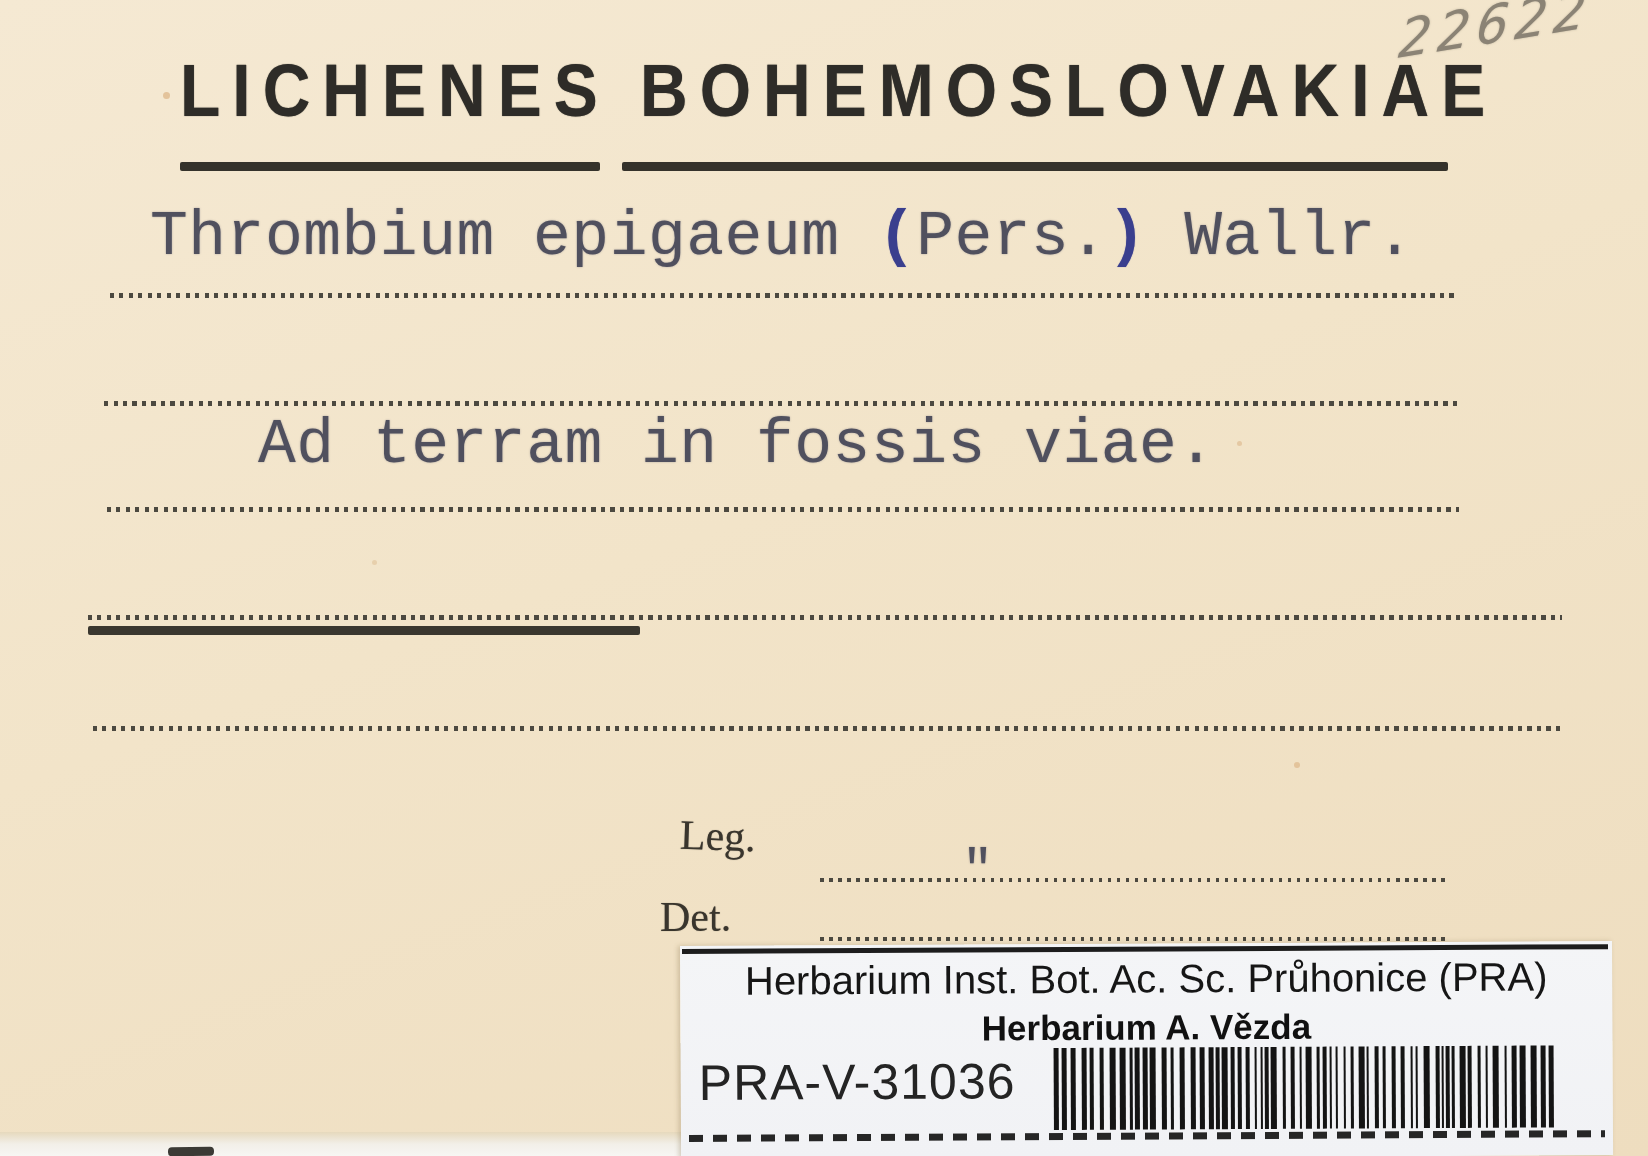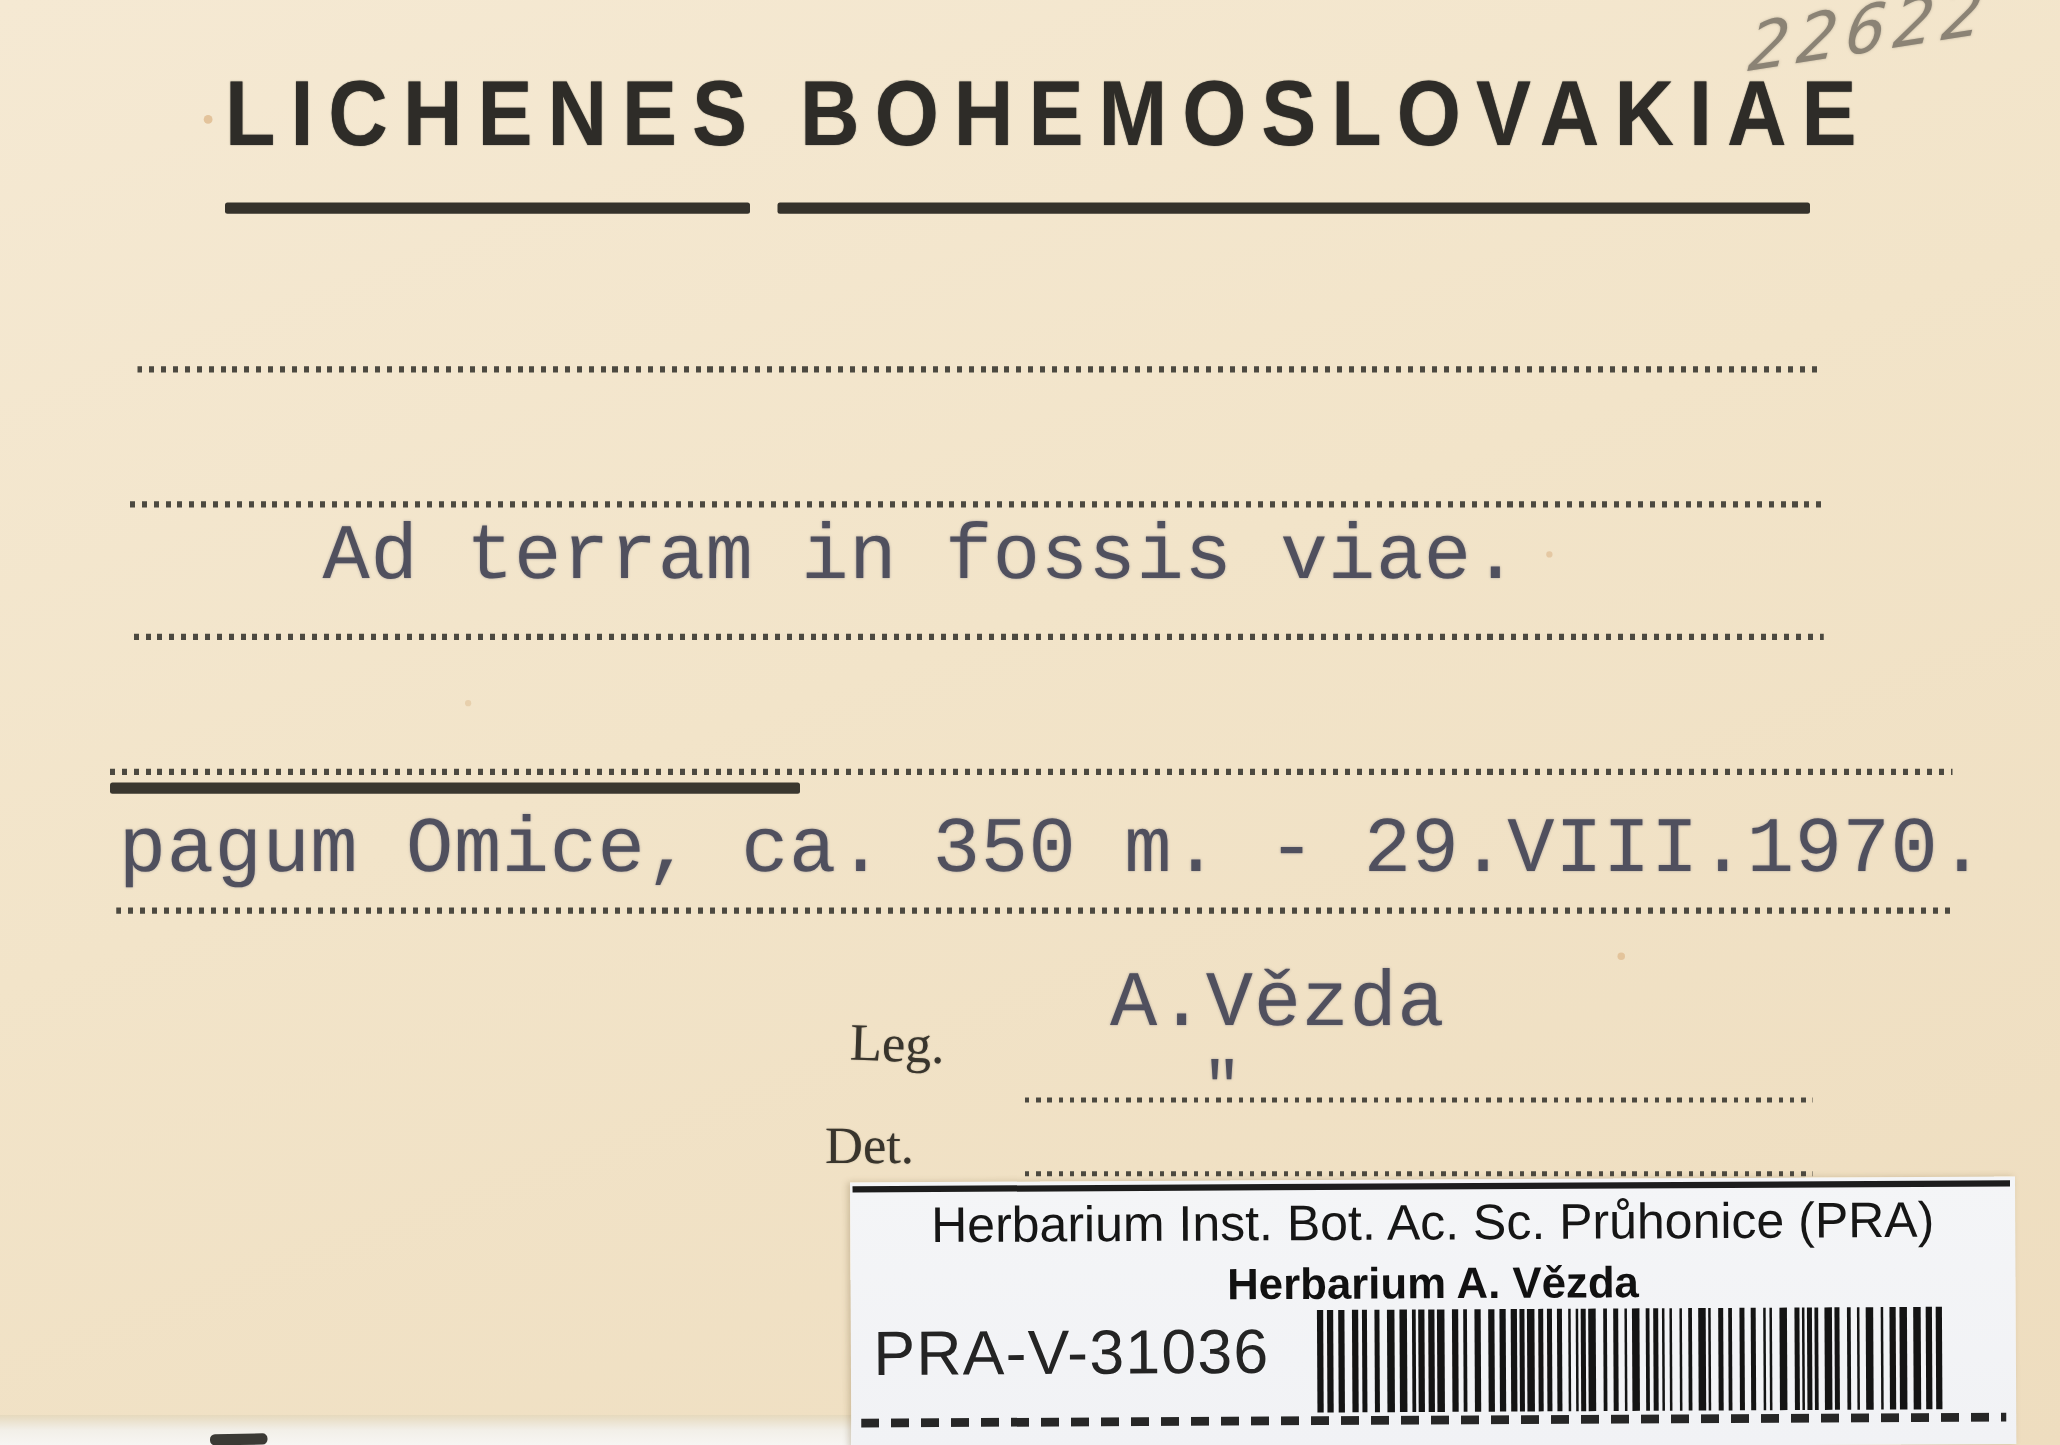--- a/index.html
+++ b/index.html
@@ -85,32 +85,33 @@
 <body>
 
 <div class="scan">
 
   <div class="pencil">22622</div>
 
   <div class="title">LICHENES BOHEMOSLOVAKIAE</div>
   <div class="rule" style="left:180px;top:162px;width:420px;height:9px;"></div>
   <div class="rule" style="left:622px;top:162px;width:826px;height:9px;"></div>
 
+  <div class="type" style="left:150px;top:202px;">
+    <span>Thrombium epigaeum </span><span class="blue-ink">(</span><span>Pers.</span><span class="blue-ink">)</span><span> Wallr.</span>
+  </div>
   <div class="dotline" style="left:110px;top:293px;width:1345px;"></div>
 
   <div class="dotline" style="left:104px;top:401px;width:1358px;"></div>
   <div class="type" style="left:258px;top:410px;">Ad terram in fossis viae.</div>
   <div class="dotline" style="left:107px;top:507px;width:1352px;"></div>
 
   <div class="dotline" style="left:88px;top:615px;width:1474px;"></div>
   <div class="rule" style="left:88px;top:626px;width:552px;height:9px;background:#3a372f;"></div>
-  <div class="type" style="left:95px;top:645px;">pagum Omice, ca. 350 m. - 29.VIII.1970.</div>
   <div class="dotline" style="left:93px;top:726px;width:1472px;"></div>
 
-  <div class="type" style="left:888px;top:768px;">A.Vězda</div>
   <div class="printed-label" style="left:680px;top:812px;transform:rotate(2deg);">Leg.</div>
   <div class="fine-dotline" style="left:820px;top:878px;width:630px;"></div>
 
   <div class="type" style="left:962px;top:842px;font-size:52px;">"</div>
   <div class="printed-label" style="left:660px;top:893px;">Det.</div>
   <div class="fine-dotline" style="left:820px;top:937px;width:630px;"></div>
 
   <div class="paper-edge"></div>
   <div class="edge-mark"></div>
 

